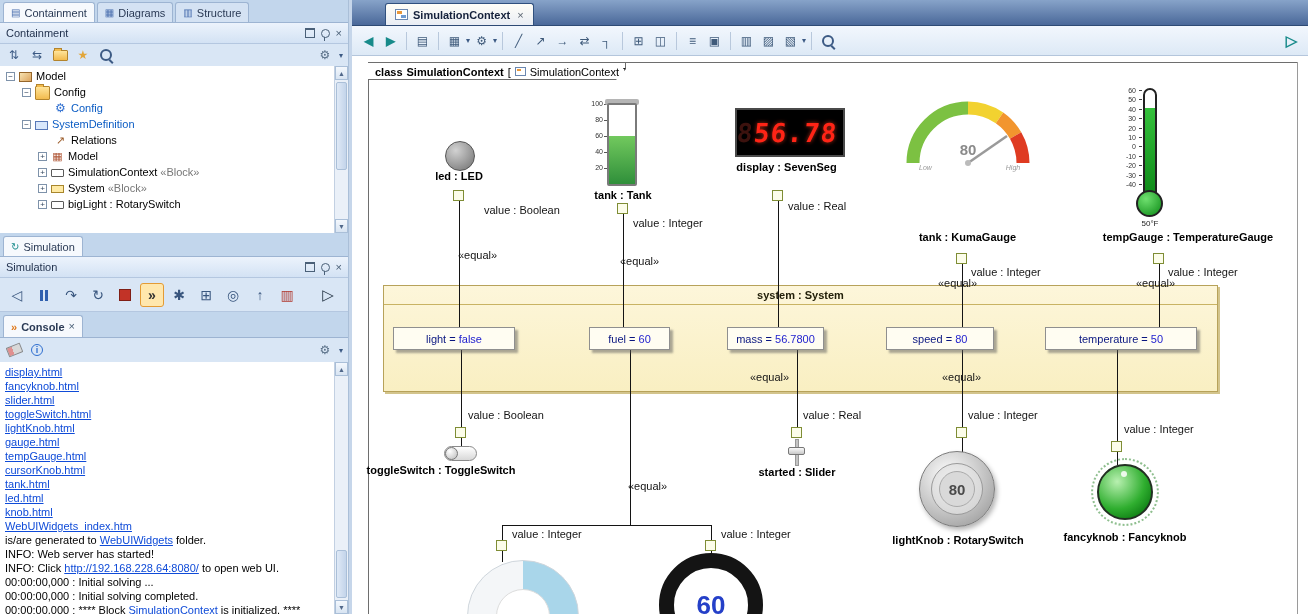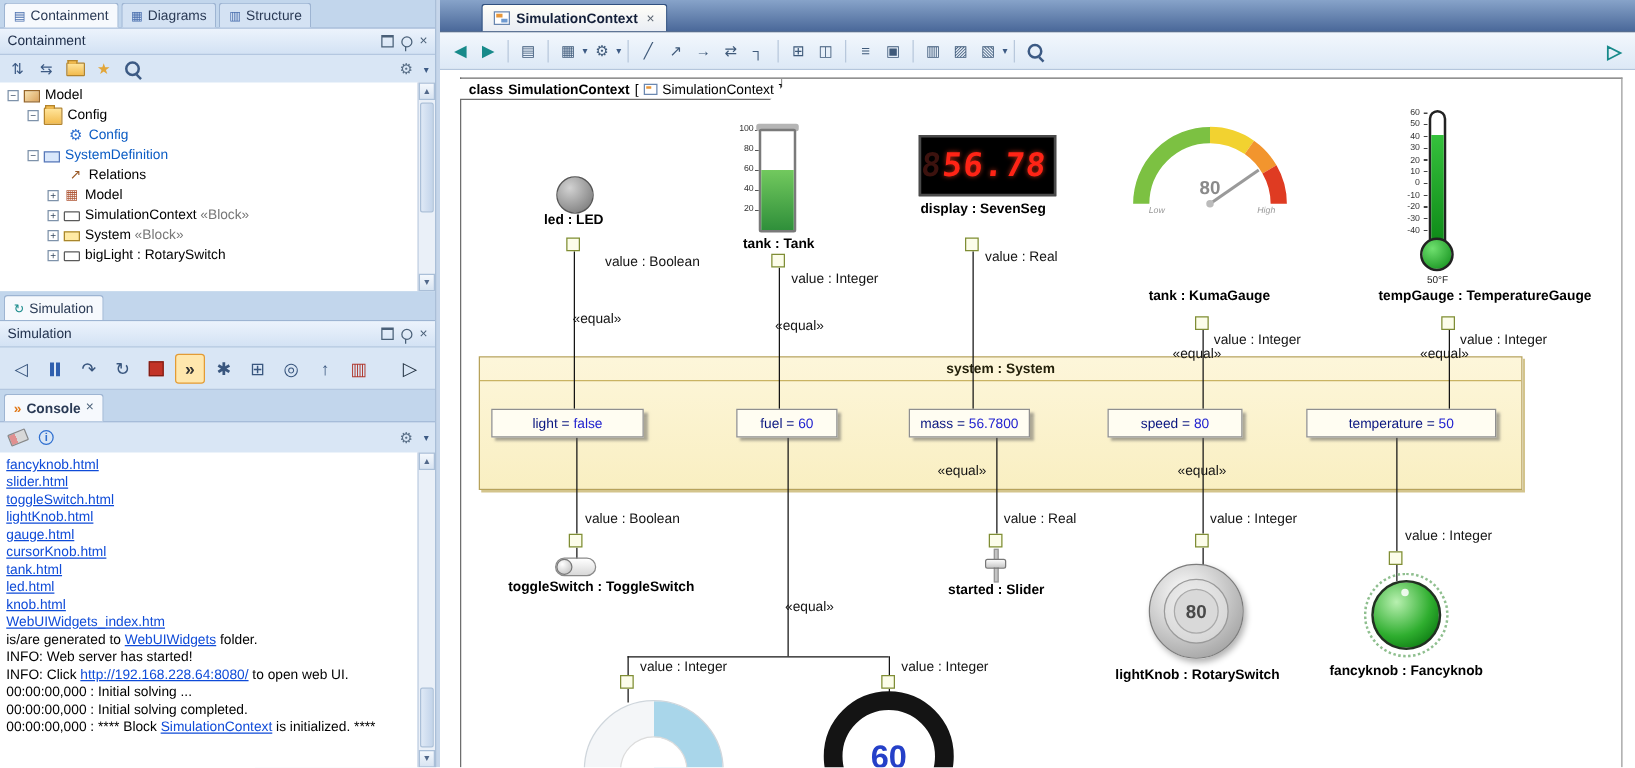--- a/index.html
+++ b/index.html
@@ -267,25 +267,27 @@
         </span>
       <span class="tbic">
           <span class="info-ic">i</span>
         </span>
       <span style="flex:1"></span>
       <span class="tbic gear-ic">⚙</span>
       <span class="caret">▾</span>
     </div>
 
     <div id="console">
+      <div><span class="cpre"></span><span class="clink">display.html</span><span class="cpre"></span></div>
       <div><span class="cpre"></span><span class="clink">fancyknob.html</span><span class="cpre"></span></div>
       <div><span class="cpre"></span><span class="clink">slider.html</span><span class="cpre"></span></div>
       <div><span class="cpre"></span><span class="clink">toggleSwitch.html</span><span class="cpre"></span></div>
       <div><span class="cpre"></span><span class="clink">lightKnob.html</span><span class="cpre"></span></div>
       <div><span class="cpre"></span><span class="clink">gauge.html</span><span class="cpre"></span></div>
+      <div><span class="cpre"></span><span class="clink">tempGauge.html</span><span class="cpre"></span></div>
       <div><span class="cpre"></span><span class="clink">cursorKnob.html</span><span class="cpre"></span></div>
       <div><span class="cpre"></span><span class="clink">tank.html</span><span class="cpre"></span></div>
       <div><span class="cpre"></span><span class="clink">led.html</span><span class="cpre"></span></div>
       <div><span class="cpre"></span><span class="clink">knob.html</span><span class="cpre"></span></div>
       <div><span class="cpre"></span><span class="clink">WebUIWidgets_index.htm</span><span class="cpre"></span></div>
       <div><span class="cpre">is/are generated to </span><span class="clink">WebUIWidgets</span><span class="cpre"> folder.</span></div>
       <div><span class="cpre">INFO: Web server has started!</span><span class="clink"></span><span class="cpre"></span></div>
       <div><span class="cpre">INFO: Click </span><span class="clink">http://192.168.228.64:8080/</span><span class="cpre"> to open web UI.</span></div>
       <div><span class="cpre">00:00:00,000 : Initial solving ...</span><span class="clink"></span><span class="cpre"></span></div>
       <div><span class="cpre">00:00:00,000 : Initial solving completed.</span><span class="clink"></span><span class="cpre"></span></div>
@@ -472,21 +474,21 @@
   <div class="abs" style="left:1136px;top:190px;width:27px;height:27px;border-radius:50%;border:2px solid #222;box-sizing:border-box;
        background:radial-gradient(circle at 35% 30%,#6fe06f,#0c8a16)"></div>
   <div class="abs" style="left:1133px;top:219px;width:34px;text-align:center;font-size:8px;color:#222">50°F</div>
   <div class="wlabel" style="left:1093px;top:231px;width:190px">tempGauge : TemperatureGauge</div>
 
   <div class="abs" style="left:444px;top:446px;width:33px;height:15px;border:1px solid #8a8a8a;border-radius:8px;
        background:linear-gradient(#fff,#d8d8d8);box-sizing:border-box">
     <div style="position:absolute;left:0;top:0;width:13px;height:13px;border-radius:50%;border:1px solid #777;box-sizing:border-box;
          background:radial-gradient(circle at 35% 30%,#fff,#bbb)"></div>
   </div>
-  <div class="wlabel" style="left:402px;top:464px;width:158px">toggleSwitch : ToggleSwitch</div>
+  <div class="wlabel" style="left:362px;top:464px;width:158px">toggleSwitch : ToggleSwitch</div>
 
   <div class="abs" style="left:795px;top:439px;width:4px;height:27px;background:#c4c4c4;border:1px solid #979797;box-sizing:border-box"></div>
   <div class="abs" style="left:788px;top:447px;width:17px;height:8px;background:linear-gradient(#fafafa,#c8c8c8);border:1px solid #777;
        border-radius:2px;box-sizing:border-box"></div>
   <div class="wlabel" style="left:753px;top:466px;width:88px">started : Slider</div>
 
   <div class="abs" style="left:919px;top:451px;width:76px;height:76px;border-radius:50%;border:1px solid #7c7c7c;box-sizing:border-box;
        background:radial-gradient(circle at 38% 32%,#fff,#c2c2c2 55%,#8f8f8f);box-shadow:2px 3px 5px rgba(0,0,0,.3)">
     <div style="position:absolute;left:11px;top:11px;width:52px;height:52px;border-radius:50%;border:1px solid #9a9a9a;box-sizing:border-box;
          background:radial-gradient(circle at 40% 35%,#efefef,#cfcfcf)">

